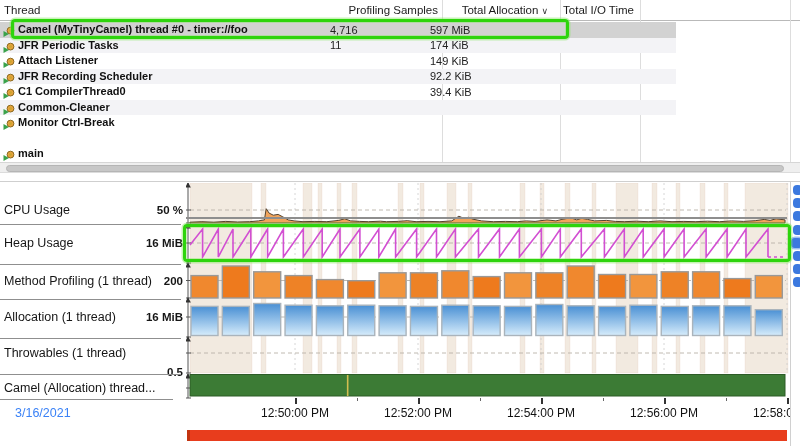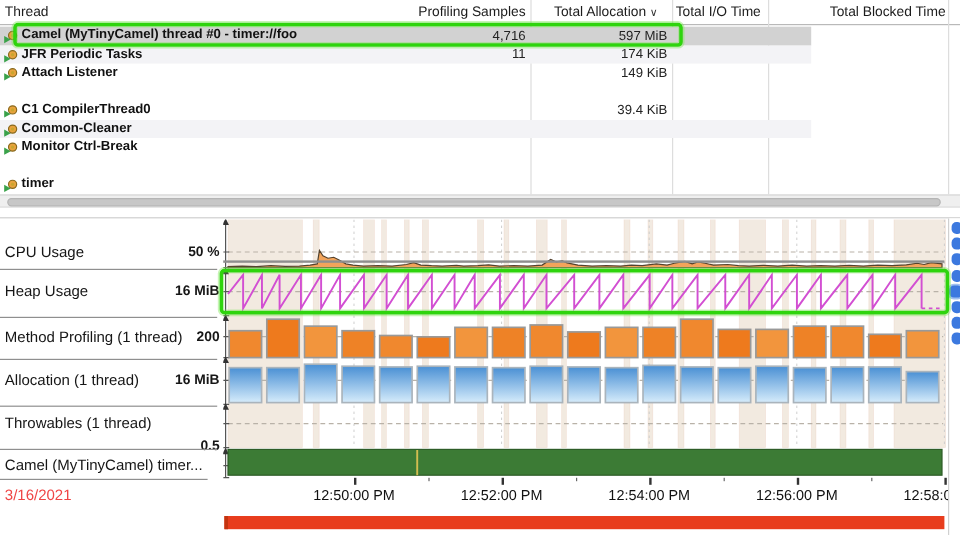--- a/index.html
+++ b/index.html
@@ -15,41 +15,41 @@
   .hcell.right { text-align:right; }
   .sort-chev { font-size:9px; color:#333; margin-left:3px; }
   .col-sep { position:absolute; top:0; width:1px; background:#ddd; height:162px; }
   #rows-wrap { position:absolute; left:0; top:22px; width:676px; height:140px; overflow:hidden; }
   .trow { position:absolute; left:0; width:800px; height:15.5px; }
   .trow.stripe { background:#f3f3f6; }
   .trow.selected { background:#d2d2d2; }
   .trow .ticon { position:absolute; left:3px; top:2px; width:12px; height:12px; }
   .trow .tname { position:absolute; left:18px; top:1px; font-size:11px; font-weight:bold;
     color:#111; white-space:nowrap; }
-  .trow .tval { position:absolute; top:1.5px; font-size:11px; color:#222; text-align:right;
+  .trow .tval { position:absolute; top:1.5px; font-size:11px; color:#222; text-align:left;
     white-space:nowrap; }
   .hscroll { position:absolute; left:0; top:162px; width:800px; height:11px; background:#efefef;
     border-top:1px solid #d6d6d6; border-bottom:1px solid #dcdcdc; }
   .hthumb { position:absolute; left:6px; top:2px; width:778px; height:7px; border-radius:4px;
     background:#c7c7c7; border:1px solid #b5b5b5; }
 
   
   #timeline { position:absolute; left:0; top:181px; width:800px; height:265px; background:#fff;
     border-top:1px solid #cfcfcf; }
   .trk-label { position:absolute; left:4px; font-size:12.5px; color:#161616; white-space:nowrap; }
   .trk-tick { position:absolute; font-size:11.5px; color:#161616; text-align:right; right:617px;
     white-space:nowrap;font-weight:bold; }
   .trk-div { position:absolute; left:0; width:181px; height:1px; background:#8f8f8f; }
   #chart-host { position:absolute; left:186px; top:1px; width:604px; height:217px; }
   #chart-svg { position:absolute; left:0; top:0; }
 
   
   #axis-line-chart { position:absolute; left:186px; top:217px; width:601px; height:2px; background:#8e8e8e; }
   #axis-line-label { position:absolute; left:0; top:218px; width:173px; height:1px; background:#8f8f8f; }
-  #date-label { position:absolute; left:4px; top:225px; font-size:12.5px; color:#ef4444; }
+  #date-label { position:absolute; left:15px; top:225px; font-size:12.5px; color:#3b82f6; }
   #time-axis { position:absolute; left:0; top:217px; width:790px; height:30px; overflow:hidden; }
   .time-tick { position:absolute; top:0; width:1.5px; height:6px; background:#333; }
   .time-tick.minor { height:3px; background:#666; }
   .time-label { position:absolute; top:8px; font-size:12px; color:#111; white-space:nowrap;
     transform:translateX(-50%); }
   #red-bar { position:absolute; left:187px; top:249px; width:600px; height:11px; background:#e83d1d;
     border-left:3px solid #c33410; }
 
   
   #right-strip { position:absolute; left:790px; top:182px; width:10px; height:264px; background:#fff;
@@ -67,21 +67,20 @@
 <body>
 
 <div id="app">
 
   <div id="thread-table">
     <div class="tbl-header">
       <div class="hcell" style="left:4px;">Thread</div>
       <div class="hcell right" style="left:330px; width:108px;">Profiling Samples</div>
       <div class="hcell right" style="left:430px; width:118px;"><span>Total Allocation</span><span class="sort-chev">∨</span></div>
       <div class="hcell right" style="left:520px; width:114px;">Total I/O Time</div>
-      <div class="hcell right" style="left:640px; width:148px;">Total Blocked Time</div>
     </div>
 
     <div class="col-sep" style="left:442px;"></div>
     <div class="col-sep" style="left:560px;"></div>
     <div class="col-sep" style="left:640px;"></div>
     <div class="col-sep" style="left:790px;"></div>
 
     <div id="rows-wrap">
         <div class="trow selected" style="top: 0px;">
           <span class="ticon"><svg width="12" height="12" viewBox="0 0 12 12">
@@ -112,20 +111,32 @@
               <polygon points="0.5,11 0.5,5 6,8" fill="#3aa24a"></polygon>
               <circle cx="7.5" cy="4.6" r="3.4" fill="#e8a33d" stroke="#8a6a1f" stroke-width="1"></circle>
               <circle cx="7.5" cy="4.6" r="1.4" fill="#caa52e"></circle>
             </svg></span>
           <span class="tname">Attach Listener</span>
           <span class="tval" style="left:330px;width:108px;"></span>
           <span class="tval" style="left:430px;width:126px;">149 KiB</span>
           <span class="tval" style="left:520px;width:114px;"></span>
           <span class="tval" style="left:640px;width:148px;"></span>
         </div>
+        <div class="trow stripe" style="top: 46.5px;">
+          <span class="ticon"><svg width="12" height="12" viewBox="0 0 12 12">
+              <polygon points="0.5,11 0.5,5 6,8" fill="#3aa24a"></polygon>
+              <circle cx="7.5" cy="4.6" r="3.4" fill="#e8a33d" stroke="#8a6a1f" stroke-width="1"></circle>
+              <circle cx="7.5" cy="4.6" r="1.4" fill="#caa52e"></circle>
+            </svg></span>
+          <span class="tname">JFR Recording Scheduler</span>
+          <span class="tval" style="left:330px;width:108px;"></span>
+          <span class="tval" style="left:430px;width:126px;">92.2 KiB</span>
+          <span class="tval" style="left:520px;width:114px;"></span>
+          <span class="tval" style="left:640px;width:148px;"></span>
+        </div>
         <div class="trow" style="top: 62px;">
           <span class="ticon"><svg width="12" height="12" viewBox="0 0 12 12">
               <polygon points="0.5,11 0.5,5 6,8" fill="#3aa24a"></polygon>
               <circle cx="7.5" cy="4.6" r="3.4" fill="#e8a33d" stroke="#8a6a1f" stroke-width="1"></circle>
               <circle cx="7.5" cy="4.6" r="1.4" fill="#caa52e"></circle>
             </svg></span>
           <span class="tname">C1 CompilerThread0</span>
           <span class="tval" style="left:330px;width:108px;"></span>
           <span class="tval" style="left:430px;width:126px;">39.4 KiB</span>
           <span class="tval" style="left:520px;width:114px;"></span>
@@ -154,21 +165,21 @@
           <span class="tval" style="left:430px;width:126px;"></span>
           <span class="tval" style="left:520px;width:114px;"></span>
           <span class="tval" style="left:640px;width:148px;"></span>
         </div>
         <div class="trow" style="top: 124px;">
           <span class="ticon"><svg width="12" height="12" viewBox="0 0 12 12">
               <polygon points="0.5,11 0.5,5 6,8" fill="#3aa24a"></polygon>
               <circle cx="7.5" cy="4.6" r="3.4" fill="#e8a33d" stroke="#8a6a1f" stroke-width="1"></circle>
               <circle cx="7.5" cy="4.6" r="1.4" fill="#caa52e"></circle>
             </svg></span>
-          <span class="tname">timer</span>
+          <span class="tname">main</span>
           <span class="tval" style="left:330px;width:108px;"></span>
           <span class="tval" style="left:430px;width:126px;"></span>
           <span class="tval" style="left:520px;width:114px;"></span>
           <span class="tval" style="left:640px;width:148px;"></span>
         </div>
       </div>
 
     <div class="hscroll">
       <div class="hthumb"></div>
     </div>
@@ -183,21 +194,21 @@
       <div class="trk-div" style="top: 82px;"></div>
       <div class="trk-label" style="top: 91.5px;">Method Profiling (1 thread)</div>
       <div class="trk-tick" style="top: 92.5px;">200</div>
       <div class="trk-div" style="top: 117px;"></div>
       <div class="trk-label" style="top: 128px;">Allocation (1 thread)</div>
       <div class="trk-tick" style="top: 129px;">16 MiB</div>
       <div class="trk-div" style="top: 156px;"></div>
       <div class="trk-label" style="top: 164px;">Throwables (1 thread)</div>
       <div class="trk-tick" style="top: 165px; margin-top: 19px;">0.5</div>
       <div class="trk-div" style="top: 192px;"></div>
-      <div class="trk-label" style="top: 199px;">Camel (MyTinyCamel) timer...</div>
+      <div class="trk-label" style="top: 199px;">Camel (Allocation) thread...</div>
     </div>
 
   <div id="chart-host" style="top:183px;">
       <svg id="chart-svg" width="604" height="217">
         <defs>
           <linearGradient id="gb" x1="0" y1="0" x2="0" y2="1">
             <stop offset="0" stop-color="#4a90d4"></stop>
             <stop offset="1" stop-color="#d6ecfb"></stop>
           </linearGradient>
         </defs>

